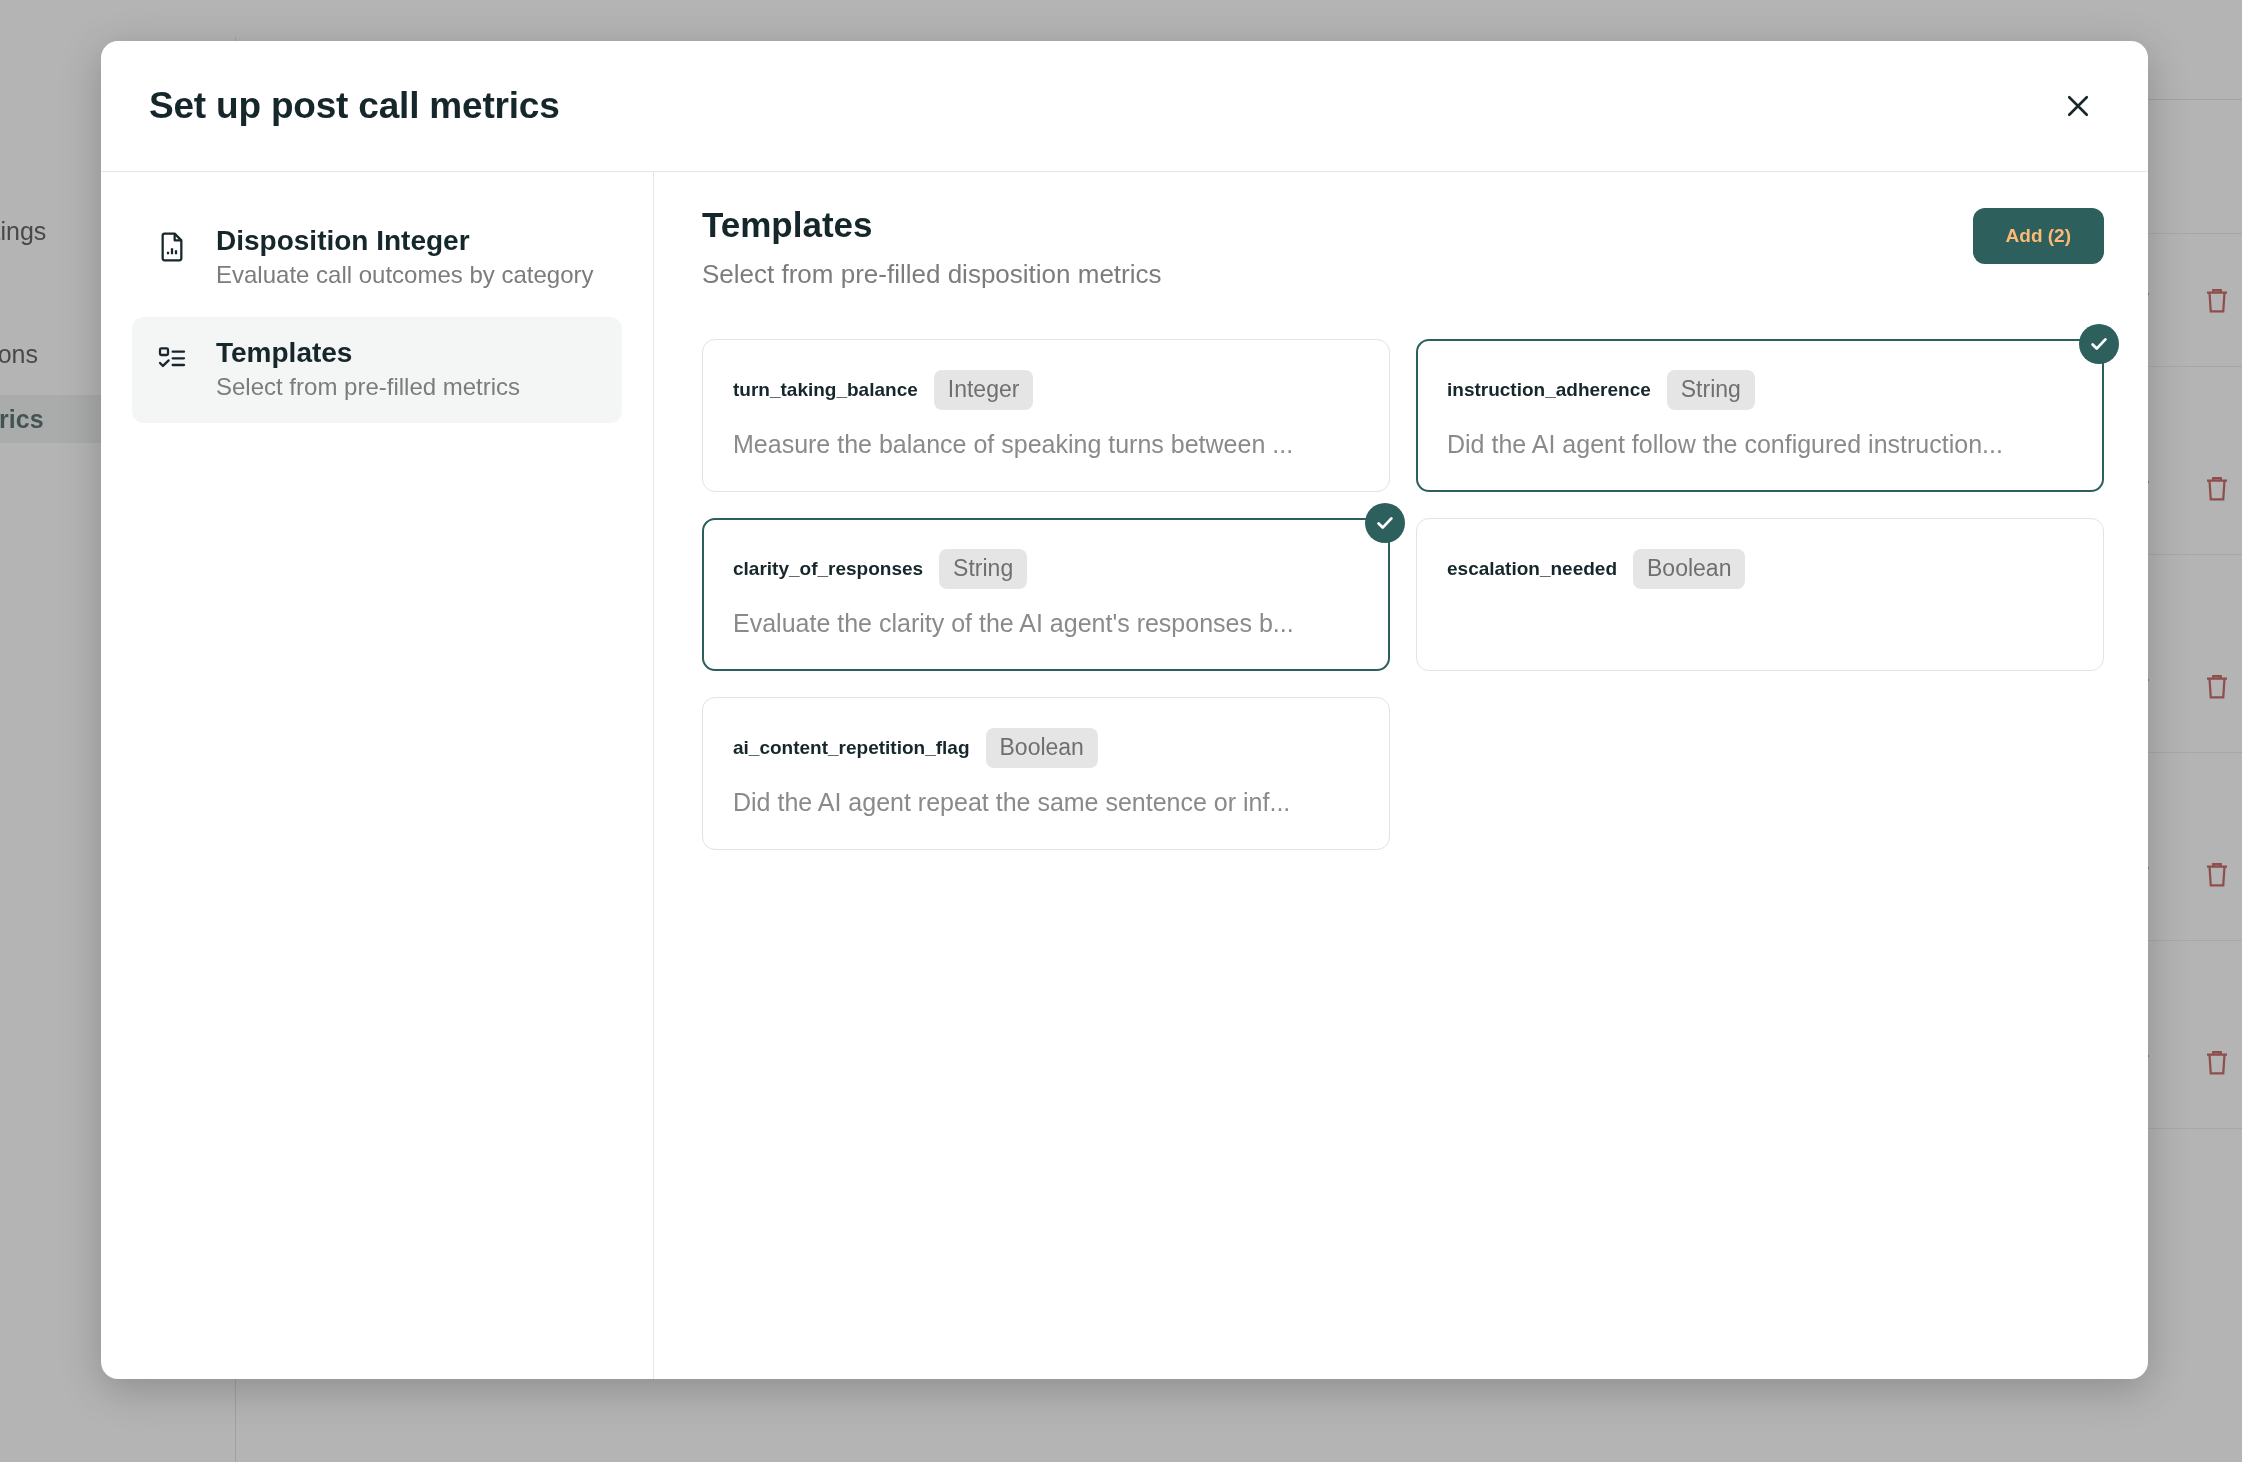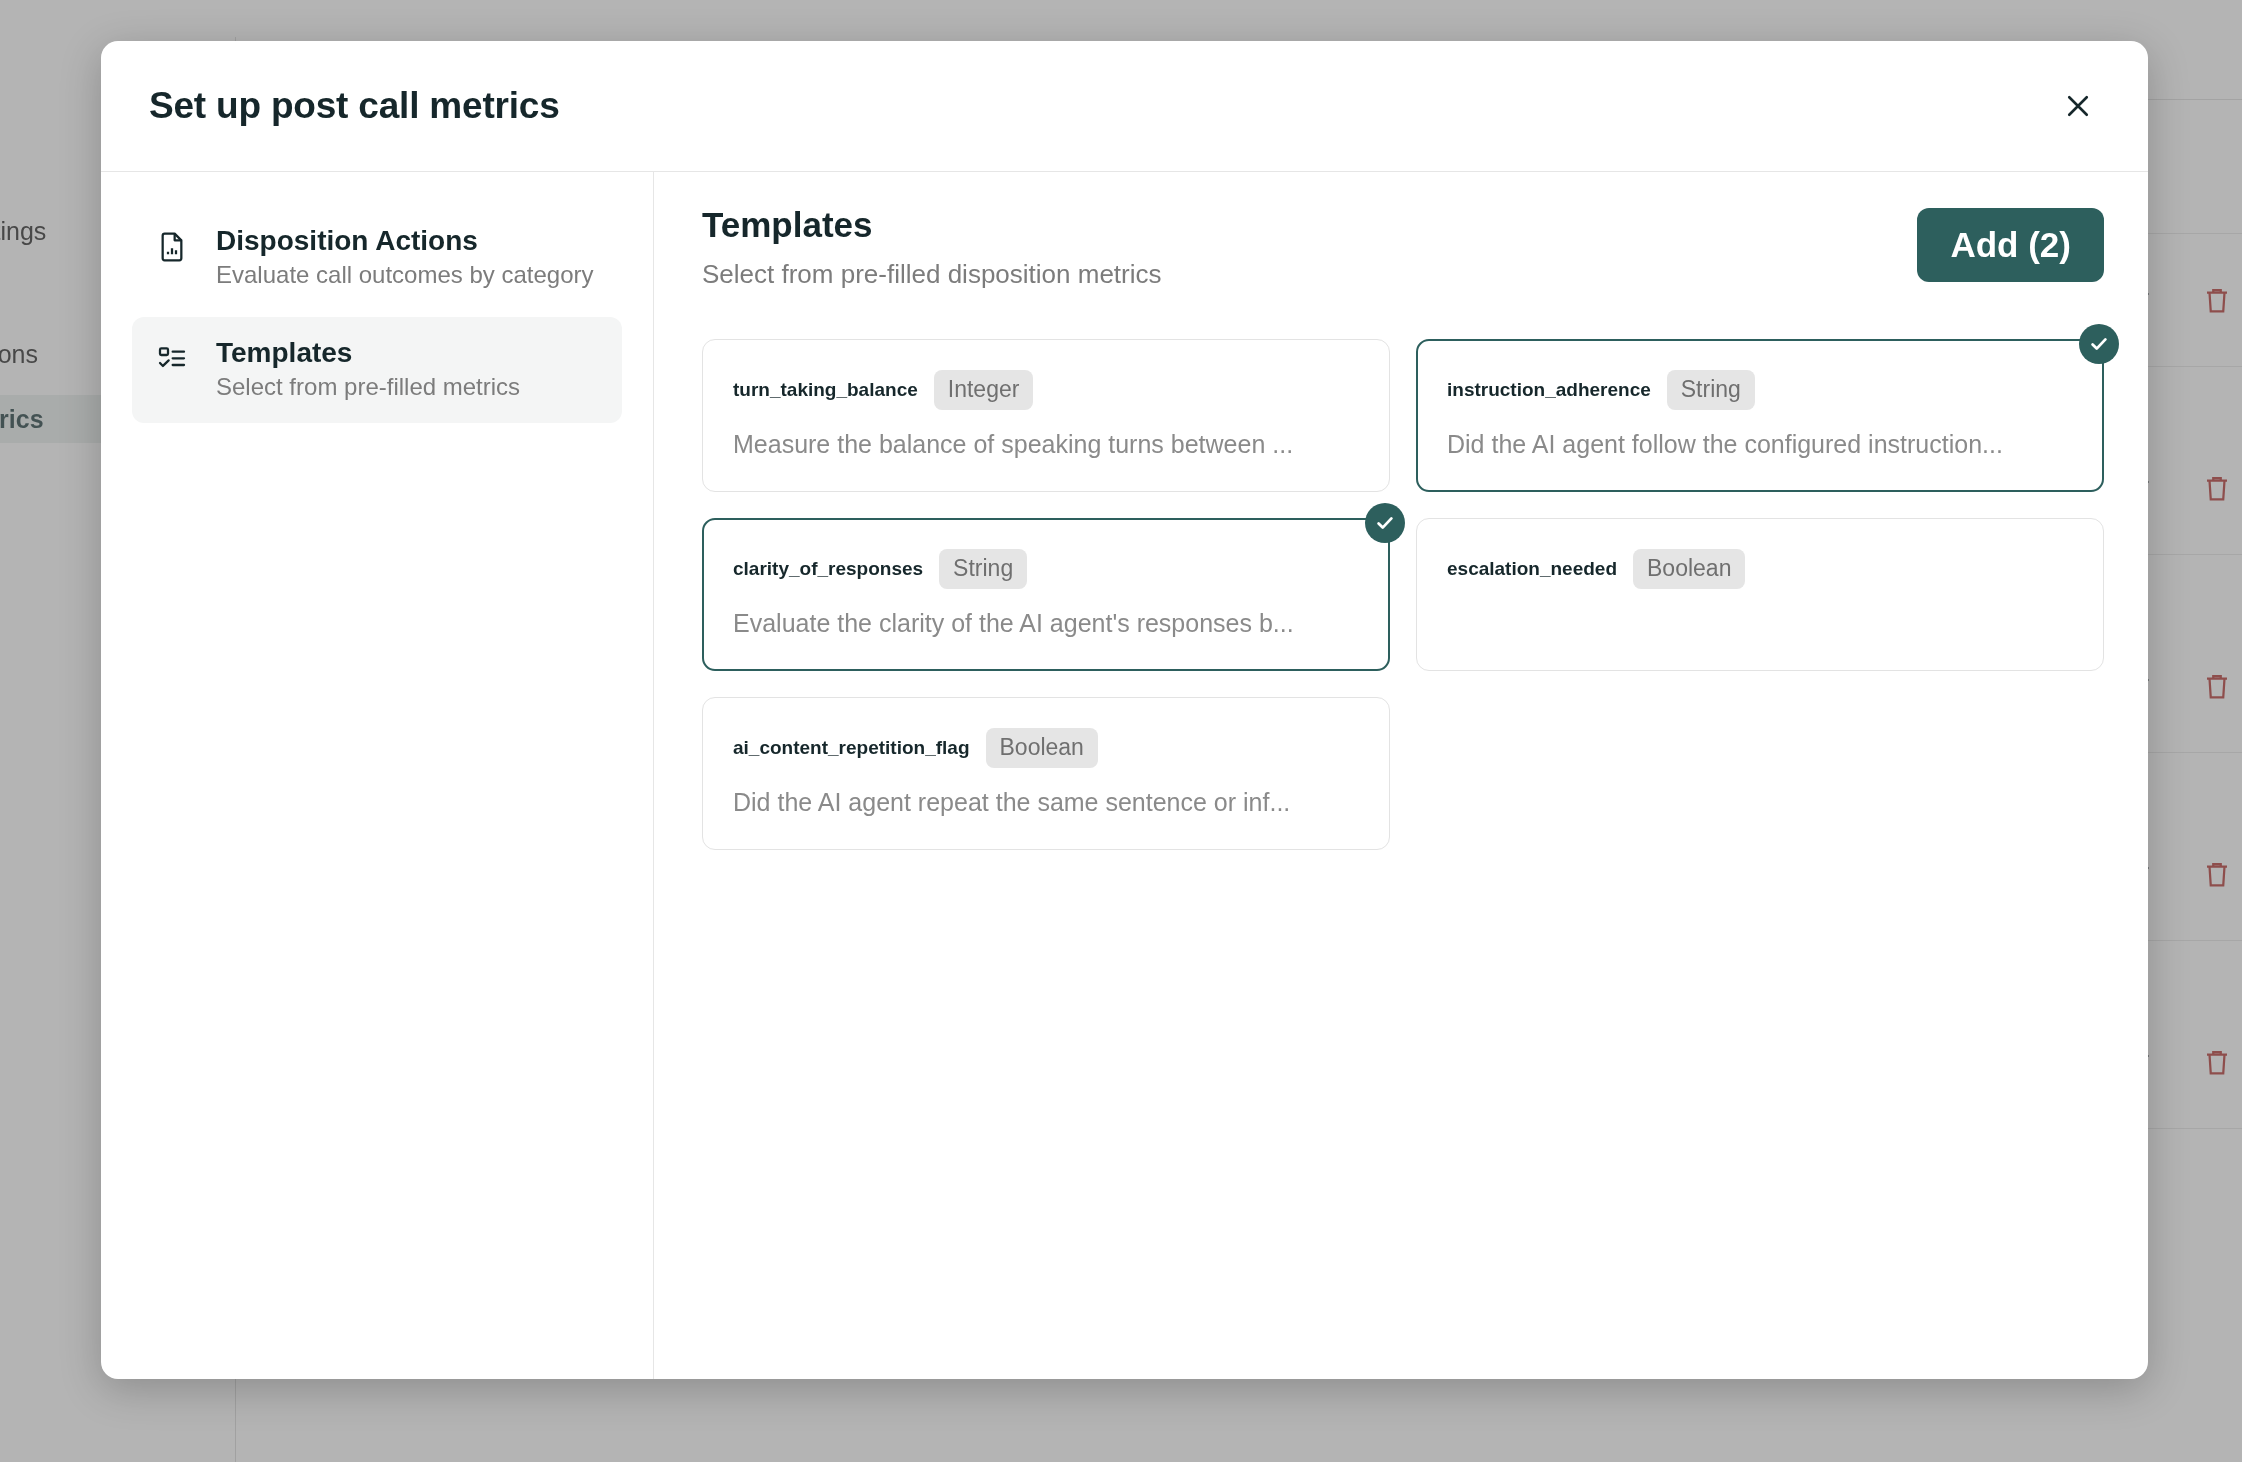--- a/index.html
+++ b/index.html
@@ -239,24 +239,24 @@
     color: #16272b;
     line-height: 1.1;
     margin-bottom: 14px;
   }
   .content-sub {
     font-size: 26px;
     color: #7c7c7c;
   }
   .add-button {
     background: #2d5f5d;
-    color: #ffffff;
+    color: #fdba74;
     border: none;
     border-radius: 12px;
-    font-size: 35px;
+    font-size: 19px;
     font-weight: bold;
     padding: 17px 33px;
     cursor: pointer;
     white-space: nowrap;
     font-family: "Liberation Sans", sans-serif;
     margin-top: 2px;
   }
 
   .cards-grid {
     display: grid;
@@ -398,21 +398,21 @@
 
     <div class="modal-nav">
 
       <div class="nav-item">
         <svg class="nav-icon" viewBox="0 0 24 24" fill="none" stroke="#16272b" stroke-width="1.7" stroke-linejoin="round">
           <path d="M14 2H6.5A1.5 1.5 0 0 0 5 3.5v17A1.5 1.5 0 0 0 6.5 22h11a1.5 1.5 0 0 0 1.5-1.5V7z"></path>
           <path d="M14 2v5h5"></path>
           <path d="M9 17.5v-2M12 17.5v-4.5M15 17.5v-3"></path>
         </svg>
         <div class="nav-text">
-          <span class="nav-title">Disposition Actions</span>
+          <span class="nav-title">Disposition Integer</span>
           <span class="nav-sub">Evaluate call outcomes by category</span>
         </div>
       </div>
 
       <div class="nav-item selected">
         <svg class="nav-icon" viewBox="0 0 24 24" fill="none" stroke="#16272b" stroke-width="1.7" stroke-linecap="round" stroke-linejoin="round">
           <rect x="3" y="4" width="6" height="5" rx="1"></rect>
           <path d="M3 15l2.2 2.2L9.5 13"></path>
           <path d="M12.5 6.5H21M12.5 11.5H21M12.5 16.5H21"></path>
         </svg>

